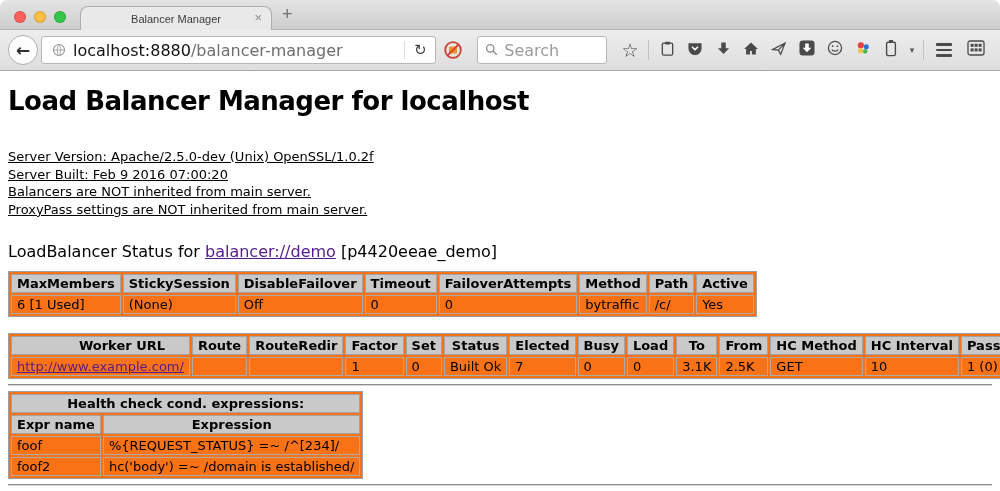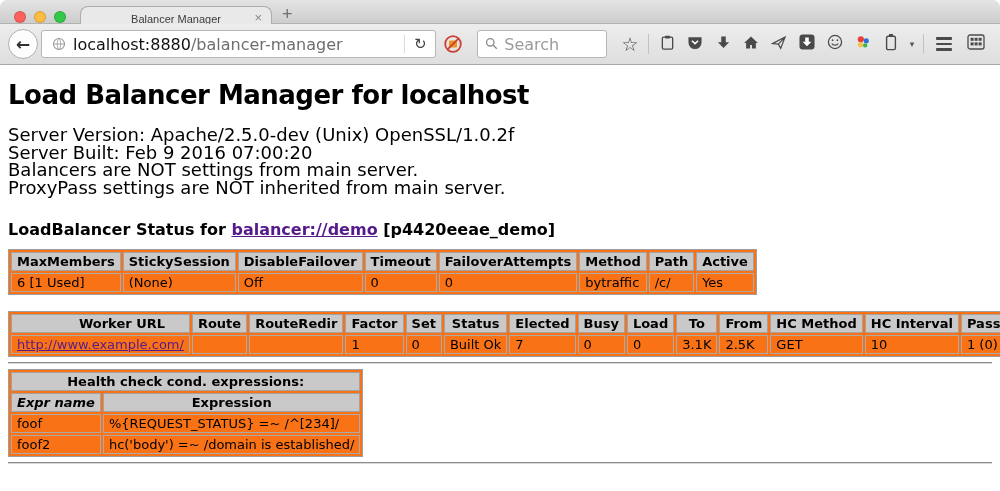--- a/index.html
+++ b/index.html
@@ -3,21 +3,21 @@
 <meta charset="utf-8">
 <style>
   * { margin:0; padding:0; box-sizing:border-box; }
   html,body { width:1000px; height:491px; background:#fff; }
   body { font-family:"DejaVu Sans", sans-serif; }
 
   .window { position:relative; width:1000px; height:491px; overflow:hidden;
             border-radius:7px 7px 0 0; background:#fff; }
 
   
-  .tabbar { position:relative; height:24px;
+  .tabbar { position:relative; height:30px;
             background:linear-gradient(#e4e4e4,#cdcdcd);
             border-bottom:1px solid #b3b3b3; }
   .traffic { position:absolute; top:11px; left:14px; display:flex; gap:8px; }
   .light { width:12px; height:12px; border-radius:50%; border:1px solid rgba(0,0,0,.15); }
   .tab { position:absolute; left:80px; top:6px; width:192px; height:25px;
          background:#e9e9e9; border:1px solid #adadad; border-bottom:none;
          border-radius:8px 8px 0 0; display:flex; align-items:center;
          justify-content:center; }
   .tab-title { font-family:"Liberation Sans", sans-serif; font-size:11px; color:#3c3c3c; }
   .tab-close { position:absolute; right:9px; top:3px; font-size:13px; color:#8a8a8a;
@@ -54,41 +54,41 @@
   .sep { width:1px; height:20px; background:#c2c2c2; margin:0 4px; }
   .starglyph { font-size:19px; color:#3f3f3f; line-height:1; }
   .caretglyph { font-size:9px; color:#555; }
   .burger { display:flex; flex-direction:column; gap:3px; }
   .burger i { display:block; width:16px; height:2.5px; background:#4a4a4a; border-radius:1px; }
 
   
   .content { background:#fff; padding:0 8px; color:#000; }
   h1.pagetitle { font-size:26px; font-weight:bold; padding:15px 0 0;
                  letter-spacing:-0.5px; }
-  .infoblock { margin-top:16px; font-size:18px; line-height:17.5px; }
-  h3.statusline { margin-top:24px; font-size:16px; font-weight:bold; }
+  .infoblock { margin-top:32px; font-size:13px; line-height:17.5px;text-decoration:underline; }
+  h3.statusline { margin-top:24px; font-size:16px; font-weight:normal; }
   h3.statusline a { color:#551a8b; text-decoration:underline; }
 
   table { border:1px solid #9e9e9e; border-spacing:2px; border-collapse:separate;
           background:#f97316; font-size:13px; }
   th { background:#c9c9c9; border:1px solid #a2a2a2; font-weight:bold;
        padding:1px 5px; text-align:center; white-space:nowrap; }
   td { border:1px solid #ababab; padding:1px 5px; text-align:left;
        white-space:nowrap; }
   td.left { text-align:left; }
   td a { color:#551a8b; text-decoration:underline; }
 
   .t1 { margin-top:10px; }
   .t2 { margin-top:16px; }
   .t2 th:nth-child(1){ min-width:160px;padding-left:48px; }
   .t2 th:nth-child(3){ min-width:64px; }
   .t2 th:nth-child(12){ min-width:60px; }
   .t2 th:nth-child(13){ min-width:64px; }
   .t3 { margin-top:5px; }
-  .t3 th.exprname { min-width:74px;font-style:italic; }
+  .t3 th.exprname { min-width:74px; }
   .t3 th.exprcol { min-width:210px; }
 
   hr.rule { border:none; height:2px; background:#8c8c8c;
             border-bottom:1px solid #d8d8d8; margin:5px 0 0; }
 </style>
 </head>
 <body>
 
 <div class="window">
 
@@ -227,21 +227,21 @@
     </div>
   </div>
 
   <div class="content">
 
     <h1 class="pagetitle">Load Balancer Manager for localhost</h1>
 
     <div class="infoblock">
       <div>Server Version: Apache/2.5.0-dev (Unix) OpenSSL/1.0.2f</div>
       <div>Server Built: Feb 9 2016 07:00:20</div>
-      <div>Balancers are NOT settings from main server.</div>
+      <div>Balancers are NOT inherited from main server.</div>
       <div>ProxyPass settings are NOT inherited from main server.</div>
     </div>
 
     <h3 class="statusline"><span>LoadBalancer Status for </span><a href="#">balancer://demo</a><span> [p4420eeae_demo]</span></h3>
 
     <table class="t1">
       <tbody>
           <tr>
         <th>MaxMembers</th>
         <th>StickySession</th>

